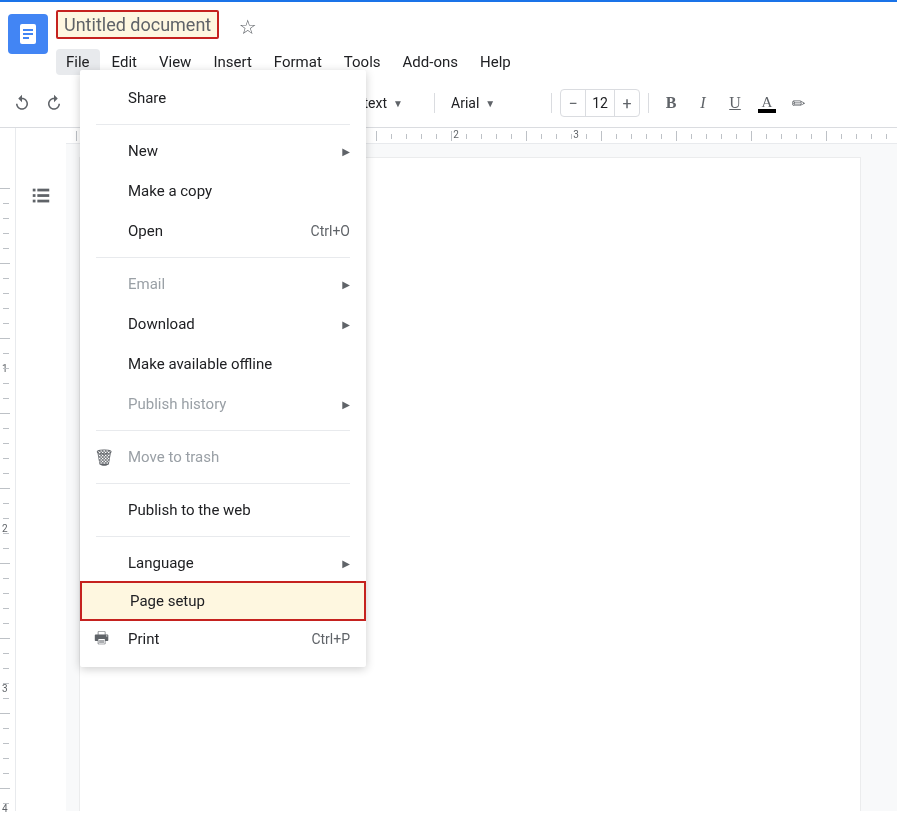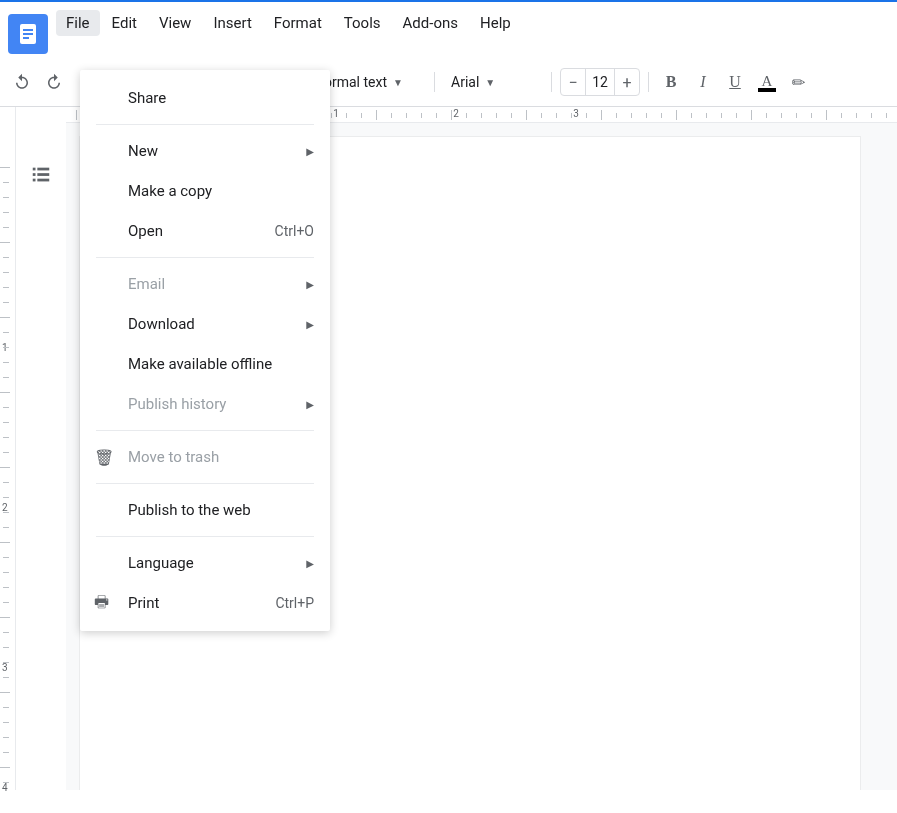--- a/index.html
+++ b/index.html
@@ -4,21 +4,21 @@
 <style>
 * { box-sizing: border-box; margin: 0; padding: 0; }
 body { font-family: 'Google Sans', Roboto, Arial, sans-serif; font-size: 14px; color: #202124; background: #fff; width: 897px; height: 813px; overflow: hidden; position: relative; }
 .topbar { height: 2px; background: #1a73e8; }
 .header { display: flex; align-items: flex-start; padding: 8px 8px 0 8px; }
 .logo { width: 40px; height: 40px; background: #4285f4; border-radius: 4px; display: flex; align-items: center; justify-content: center; margin-right: 8px; margin-top: 4px; }
 .logo svg { width: 24px; height: 24px; }
 .title-area { flex: 1; }
 .doc-title { font-size: 18px; color: #5f6368; padding: 2px 6px; border: 2px solid #c5221f; background: #fef7e0; display: inline-block; border-radius: 2px; }
 .star { display: inline-block; margin-left: 16px; font-size: 20px; color: #5f6368; vertical-align: middle; cursor: pointer; }
-.menubar { display: flex; gap: 2px; margin-top: 0; padding-left: 0; }
+.menubar { display: flex; gap: 2px; margin-top: 10px; padding-left: 0; }
 .menu-item { padding: 4px 10px; font-size: 15px; color: #202124; cursor: pointer; border-radius: 4px; }
 .menu-item.active { background: #e8eaed; }
 .toolbar-wrap { border-bottom: 1px solid #dadce0; margin-top: 4px; padding: 6px 8px;}
 .toolbar { display: flex; align-items: center; gap: 4px; height: 36px; }
 .tb-btn { width: 28px; height: 28px; display: flex; align-items: center; justify-content: center; color: #5f6368; cursor: pointer; border-radius: 4px; }
 .tb-sep { width: 1px; height: 20px; background: #dadce0; margin: 0 4px; }
 .tb-select { display: flex; align-items: center; gap: 6px; padding: 4px 8px; color: #202124; cursor: pointer; font-size: 14px; min-width: 110px; }
 .tb-select.font { min-width: 100px; }
 .tb-select .arrow { color: #5f6368; font-size: 10px; }
 .font-size-group { display: flex; align-items: center; border: 1px solid #dadce0; border-radius: 4px; height: 28px; }
@@ -40,21 +40,21 @@
 .doc-area { flex: 1; background: #f8f9fa; position: relative; overflow: hidden; }
 .h-ruler { height: 16px; background: #fff; border-bottom: 1px solid #e8eaed; position: relative; margin-left: 0; }
 .h-tick { position: absolute; top: 6px; width: 1px; height: 5px; background: #bdc1c6; }
 .h-tick.major { top: 3px; height: 10px; }
 .h-label { position: absolute; top: 1px; font-size: 10px; color: #5f6368; transform: translateX(-50%); }
 .indent-marker { position: absolute; top: 0; font-size: 12px; color: #1a73e8; }
 .page { background: #fff; margin: 14px 0 0 14px; width: 780px; height: 900px; box-shadow: 0 0 0 1px rgba(0,0,0,0.05); padding: 110px 100px; position: relative; }
 .cursor-line { display: flex; align-items: center; }
 .text-cursor { width: 1px; height: 20px; background: #202124; margin-right: 2px; }
 .placeholder { color: #80868b; font-style: italic; font-size: 15px; }
-.dropdown { position: absolute; top: 70px; left: 80px; width: 250px; background: #fff; box-shadow: 0 2px 10px rgba(0,0,0,0.2); border-radius: 2px; padding: 8px 0; z-index: 100; }
+.dropdown { position: absolute; top: 70px; left: 80px; width: 286px; background: #fff; box-shadow: 0 2px 10px rgba(0,0,0,0.2); border-radius: 2px; padding: 8px 0; z-index: 100; }
 .dd-item { display: flex; align-items: center; padding: 8px 16px 8px 48px; font-size: 15px; color: #202124; cursor: pointer; position: relative; min-height: 40px; }
 .dd-item.disabled { color: #9aa0a6; }
 .dd-item .shortcut { margin-left: auto; color: #5f6368; font-size: 14px; }
 .dd-item .sub-arrow { margin-left: auto; color: #5f6368; font-size: 10px; }
 .dd-item .dd-icon { position: absolute; left: 14px; color: #5f6368; font-size: 16px; }
 .dd-divider { height: 1px; background: #e8eaed; margin: 6px 16px; }
 .dd-item.highlighted { background: #fef7e0; border: 2px solid #c5221f; margin: -2px 0; }
 </style>
 </head>
 <body>
@@ -64,20 +64,24 @@
 <div class="header">
   <div class="logo">
     <svg viewBox="0 0 24 24">
         <rect x="4" y="2" width="16" height="20" rx="2" fill="#fff"></rect>
         <rect x="7" y="7" width="10" height="2" fill="#4285f4"></rect>
         <rect x="7" y="11" width="10" height="2" fill="#4285f4"></rect>
         <rect x="7" y="15" width="6" height="2" fill="#4285f4"></rect>
       </svg>
   </div>
   <div class="title-area">
+    <div>
+      <span class="doc-title">Untitled document</span>
+      <span class="star">☆</span>
+    </div>
     <div class="menubar">
       <div class="menu-item active">File</div>
       <div class="menu-item">Edit</div>
       <div class="menu-item">View</div>
       <div class="menu-item">Insert</div>
       <div class="menu-item">Format</div>
       <div class="menu-item">Tools</div>
       <div class="menu-item">Add-ons</div>
       <div class="menu-item">Help</div>
     </div>
@@ -300,18 +304,21 @@
     </div>
   <div class="dd-divider"></div>
   <div class="dd-item">
       <span>Publish to the web</span>
     </div>
   <div class="dd-divider"></div>
   <div class="dd-item">
       <span>Language</span>
       <span class="sub-arrow">▶</span>
     </div>
+  <div class="dd-item highlighted">
+      <span>Page setup</span>
+    </div>
   <div class="dd-item">
       <span class="dd-icon">🖶</span>
       <span>Print</span>
       <span class="shortcut">Ctrl+P</span>
     </div>
 </div>
 
 </body></html>

